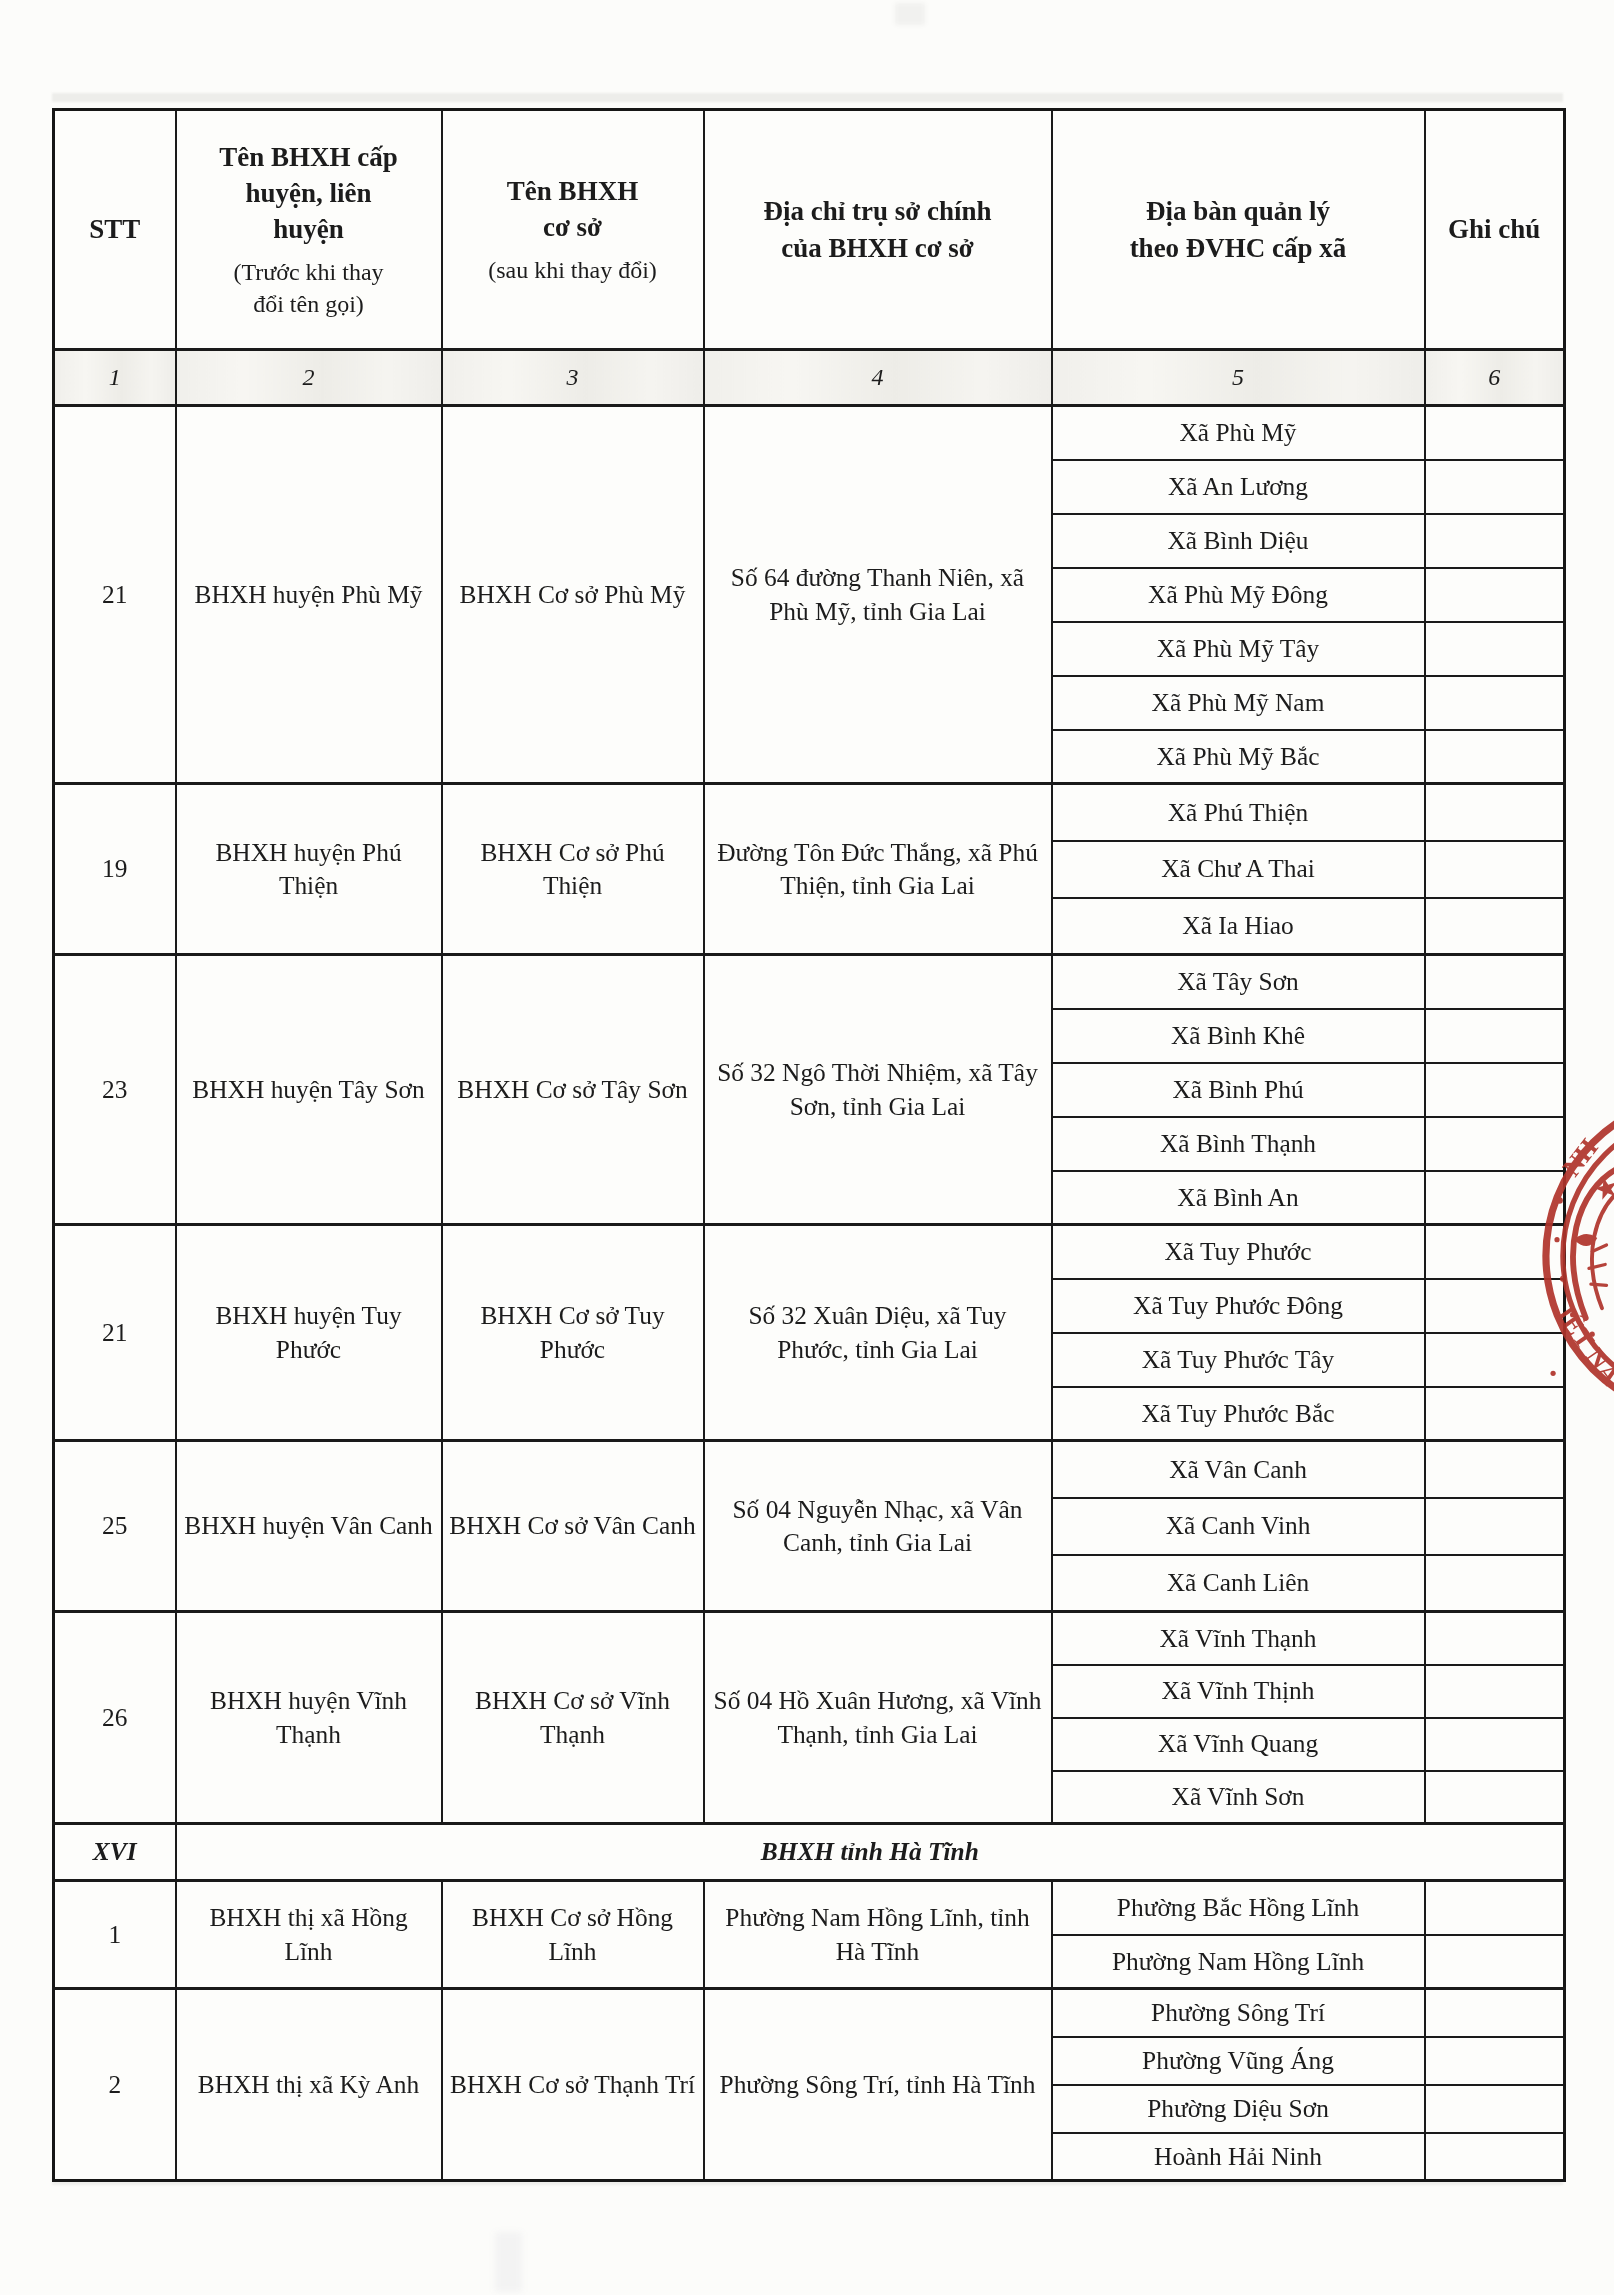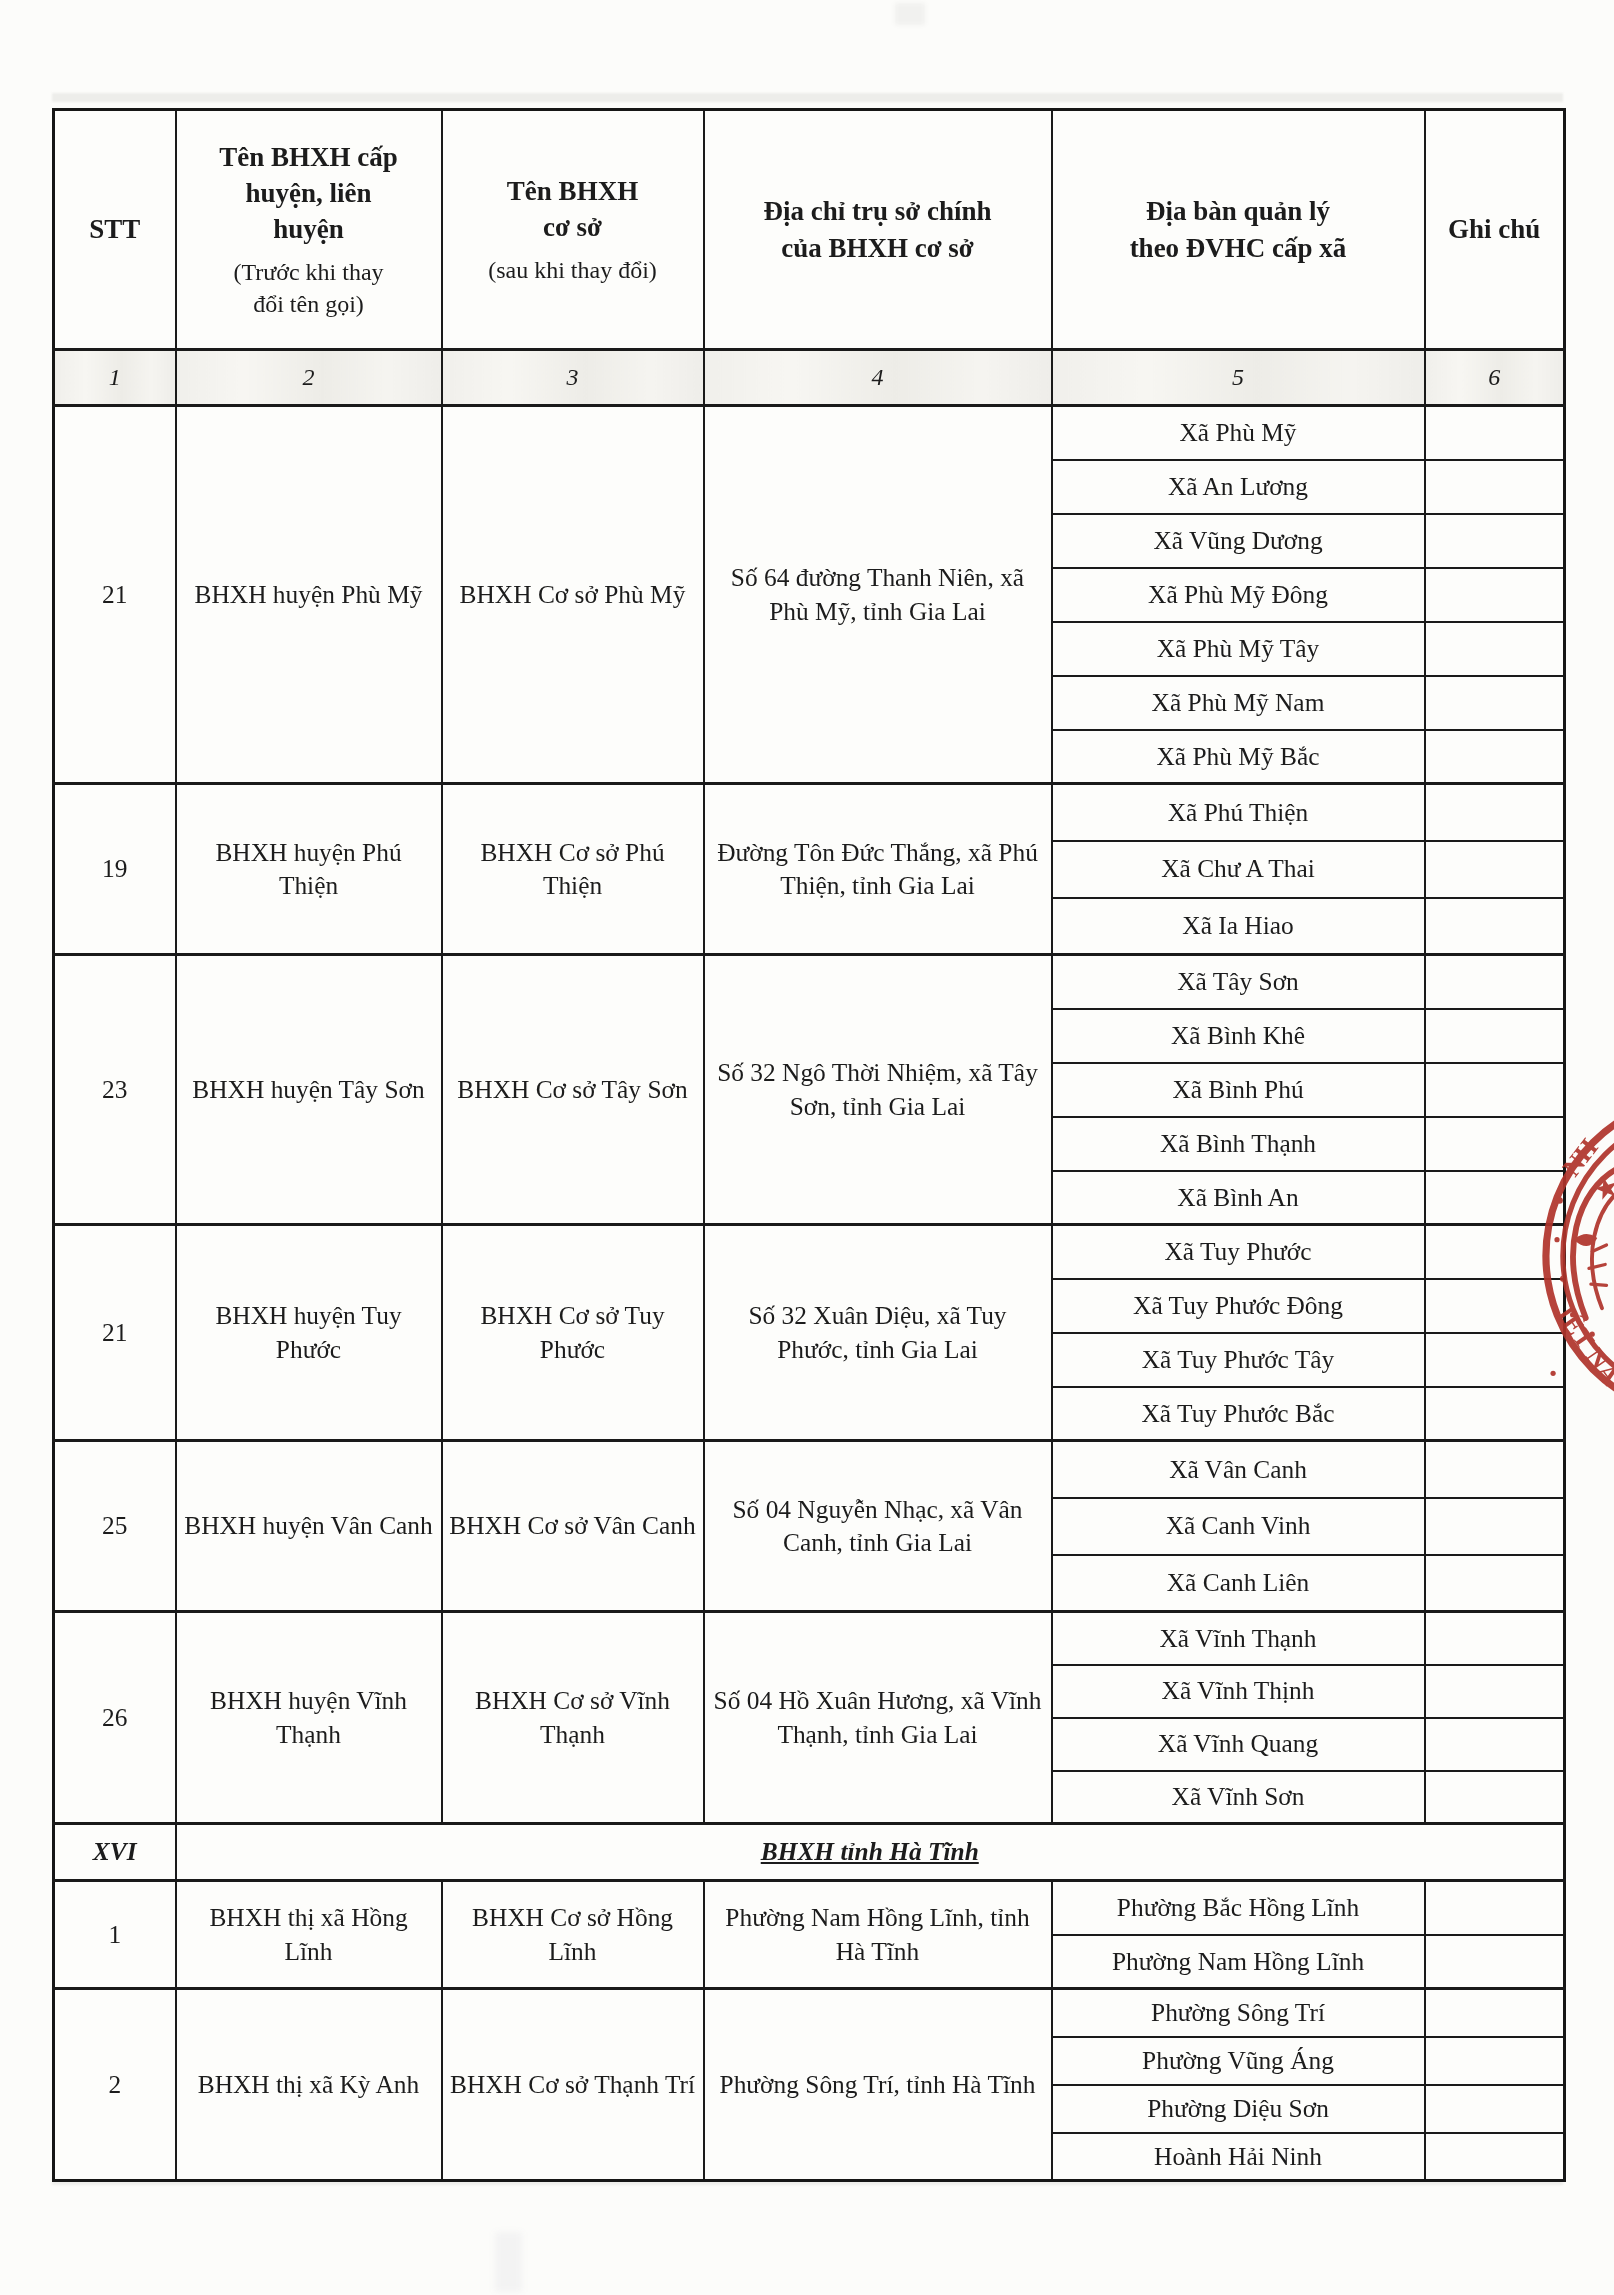--- a/index.html
+++ b/index.html
@@ -25,21 +25,21 @@
   tr.hdr .sub{font-weight:normal;font-size:24px;display:block;white-space:pre-line;margin-top:8px;}
 
   tr.numrow td{font-style:italic;font-size:24px;
     background:linear-gradient(90deg,#f0efeb,#f7f6f2 25%,#edece7 55%,#f5f4f0 80%,#eeede9);}
 
   td.c2,td.c3{padding:2.6px 23.5px;}
   td.c4{padding:2.6px 15.7px;}
   td.c5{text-align:left;padding:2.6px 5.2px 2.6px 11.7px;}
   td.c6{padding:0;}
   td.sec-stt{font-weight:bold;font-style:italic;font-size:27px;}
-  td.sec-title{font-weight:bold;font-style:italic;font-size:27px;text-align:left;padding-left:17px;text-decoration:underline;}
+  td.sec-title{font-weight:bold;font-style:italic;font-size:27px;text-align:left;padding-left:17px;}
 
   svg.seal{position:absolute;left:1514px;top:1044px;z-index:5;opacity:.92;}
 </style>
 </head>
 <body>
 
 <div class="page">
 
   <div class="artifact" style="left:52px;top:93px;width:1511px;height:8.5px;background:rgba(110,110,100,.10);filter:blur(1.3px);"></div>
   <div class="artifact" style="left:895px;top:2.6px;width:30px;height:22px;background:rgba(40,40,40,.05);filter:blur(2px);"></div>
@@ -98,21 +98,21 @@
           <td class="c3" rowspan="7">BHXH Cơ sở Phù Mỹ</td>
           <td class="c4" rowspan="7">Số 64 đường Thanh Niên, xã Phù Mỹ, tỉnh Gia Lai</td>
           <td class="c5">Xã Phù Mỹ</td>
           <td class="c6"></td>
         </tr>
         <tr style="height: 54px;">
           <td class="c5">Xã An Lương</td>
           <td class="c6"></td>
         </tr>
         <tr style="height: 54px;">
-          <td class="c5">Xã Vũng Dương</td>
+          <td class="c5">Xã Bình Diệu</td>
           <td class="c6"></td>
         </tr>
         <tr style="height: 54px;">
           <td class="c5">Xã Phù Mỹ Đông</td>
           <td class="c6"></td>
         </tr>
         <tr style="height: 54px;">
           <td class="c5">Xã Phù Mỹ Tây</td>
           <td class="c6"></td>
         </tr>

